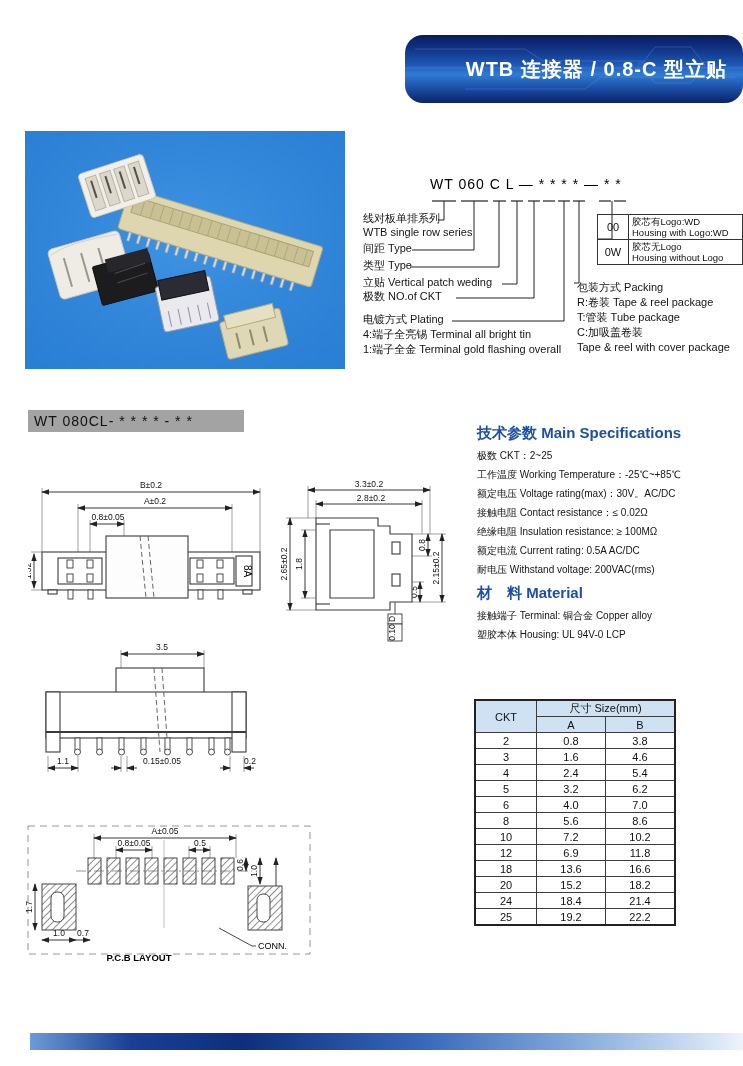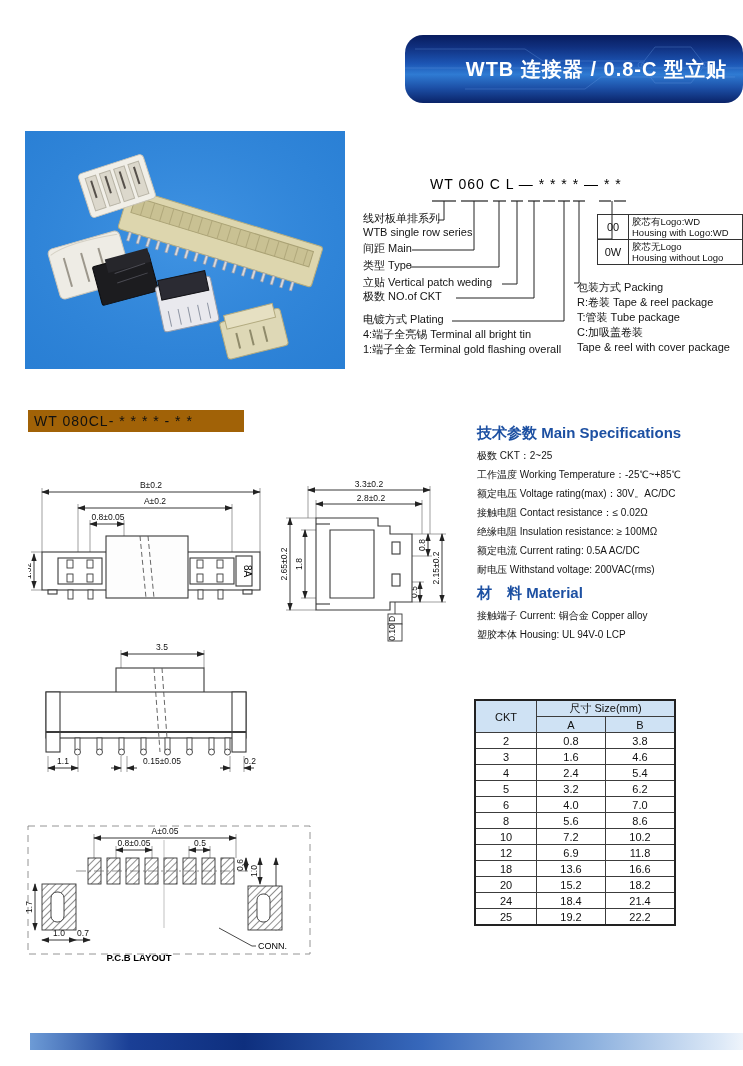--- a/index.html
+++ b/index.html
@@ -8,21 +8,21 @@
   .abs{position:absolute;}
   .lbl{position:absolute;font-size:11px;line-height:13px;color:#141414;white-space:nowrap;}
   
   #banner{left:405px;top:35px;width:338px;height:68px;
           background:linear-gradient(180deg,#081c5e 0%,#10307f 18%,#1c55b4 42%,#2f7bd3 58%,#1c4fa6 78%,#0a2368 100%);border-radius:18px;}
   #banner .title{position:absolute;right:16px;top:50%;transform:translateY(-50%);
           color:#fff;font-size:20px;font-weight:bold;letter-spacing:1px;white-space:nowrap;}
   
   #photo{left:25px;top:131px;width:320px;height:238px;background:#2e87dd;}
   
-  #part-highlight{left:28px;top:410px;width:210px;height:22px;background:#a16207;
+  #part-highlight{left:28px;top:410px;width:210px;height:22px;background:#a3a3a3;
           font-size:14px;letter-spacing:1px;line-height:22px;padding-left:6px;white-space:nowrap;}
   
   .sec-head{position:absolute;font-size:15px;font-weight:bold;color:#1d50a2;white-space:nowrap;}
   .sec-line{position:absolute;font-size:10px;line-height:19px;color:#141414;white-space:nowrap;}
   
   #code-line{left:430px;top:178px;font-size:14px;letter-spacing:1px;font-weight:normal;
           color:#000;white-space:nowrap;}
   
   #logo-box{left:597px;top:214px;width:146px;border-collapse:collapse;}
   #logo-box td{border:1px solid #333;padding:1px 3px;vertical-align:middle;}
@@ -203,21 +203,21 @@
       <polyline points="96,123 174,123 174,26"></polyline>
       <polyline points="92,146 204,146 204,26"></polyline>
 
       <polyline points="214,108 219,108 219,26"></polyline>
       <polyline points="237,64 252,64 252,26"></polyline>
     </g>
   </svg>
 
   <div class="lbl" style="left:363px;top:212px">线对板单排系列</div>
   <div class="lbl" style="left:363px;top:226px">WTB single row series</div>
-  <div class="lbl" style="left:363px;top:242px">间距 Main</div>
+  <div class="lbl" style="left:363px;top:242px">间距 Type</div>
   <div class="lbl" style="left:363px;top:259px">类型 Type</div>
   <div class="lbl" style="left:363px;top:276px">立贴 Vertical patch weding</div>
   <div class="lbl" style="left:363px;top:290px">极数 NO.of CKT</div>
   <div class="lbl" style="left:363px;top:313px">电镀方式 Plating</div>
   <div class="lbl" style="left:363px;top:328px">4:端子全亮锡 Terminal all bright tin</div>
   <div class="lbl" style="left:363px;top:343px">1:端子全金 Terminal gold flashing overall</div>
 
   <div class="lbl" style="left:577px;top:281px">包装方式 Packing</div>
   <div class="lbl" style="left:577px;top:296px">R:卷装 Tape &amp; reel package</div>
   <div class="lbl" style="left:577px;top:311px">T:管装 Tube package</div>
@@ -248,21 +248,21 @@
   <div class="sec-head" style="left:477px;top:424px">技术参数 Main Specifications</div>
   <div class="sec-line" style="left:477px;top:446px">极数 CKT：2~25</div>
   <div class="sec-line" style="left:477px;top:465px">工作温度 Working Temperature：-25℃~+85℃</div>
   <div class="sec-line" style="left:477px;top:484px">额定电压 Voltage rating(max)：30V。AC/DC</div>
   <div class="sec-line" style="left:477px;top:503px">接触电阻 Contact resistance：≤ 0.02Ω</div>
   <div class="sec-line" style="left:477px;top:522px">绝缘电阻 Insulation resistance: ≥ 100MΩ</div>
   <div class="sec-line" style="left:477px;top:541px">额定电流 Current rating: 0.5A AC/DC</div>
   <div class="sec-line" style="left:477px;top:560px">耐电压 Withstand voltage: 200VAC(rms)</div>
 
   <div class="sec-head" style="left:477px;top:584px">材　料 Material</div>
-  <div class="sec-line" style="left:477px;top:606px">接触端子 Current: 铜合金 Copper alloy</div>
+  <div class="sec-line" style="left:477px;top:606px">接触端子 Terminal: 铜合金 Copper alloy</div>
   <div class="sec-line" style="left:477px;top:625px">塑胶本体 Housing: UL 94V-0 LCP</div>
 
   <svg class="abs" style="left:28px;top:476px" width="244" height="140">
     <defs>
         <marker id="ar1" markerWidth="9" markerHeight="8" refX="8" refY="3" orient="auto-start-reverse">
           <path d="M0,0L9,3L0,6z" fill="#222"></path>
         </marker>
       </defs>
     <g stroke="#777" stroke-width="0.7">
       <line x1="14" y1="12" x2="14" y2="76"></line>

